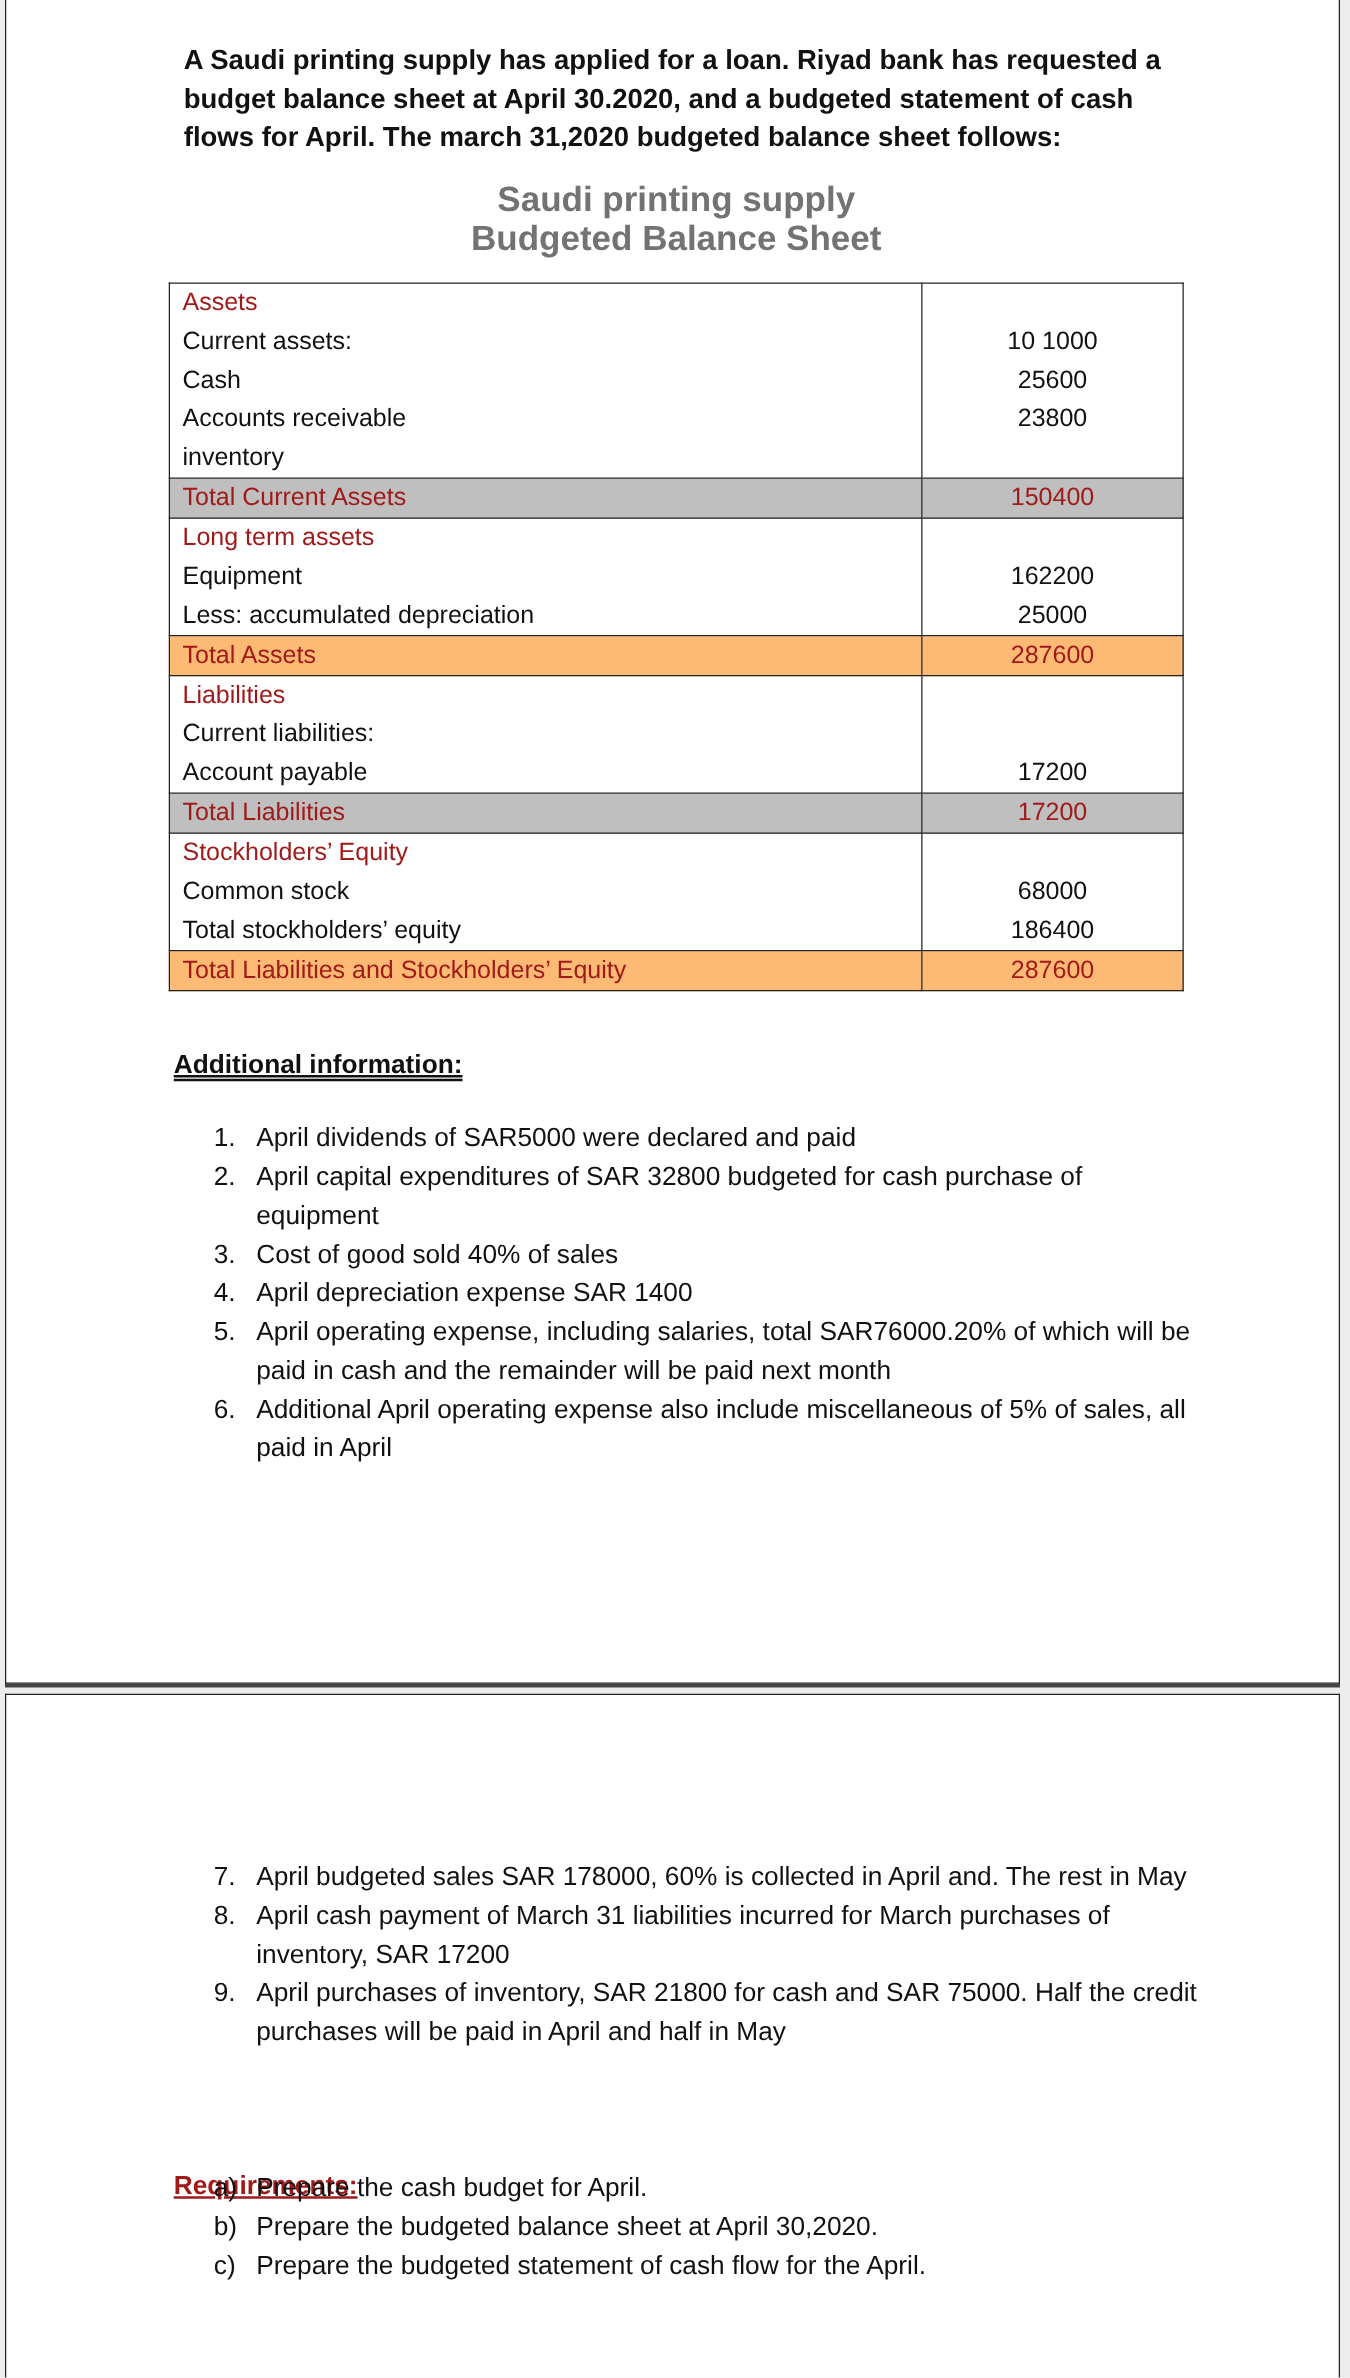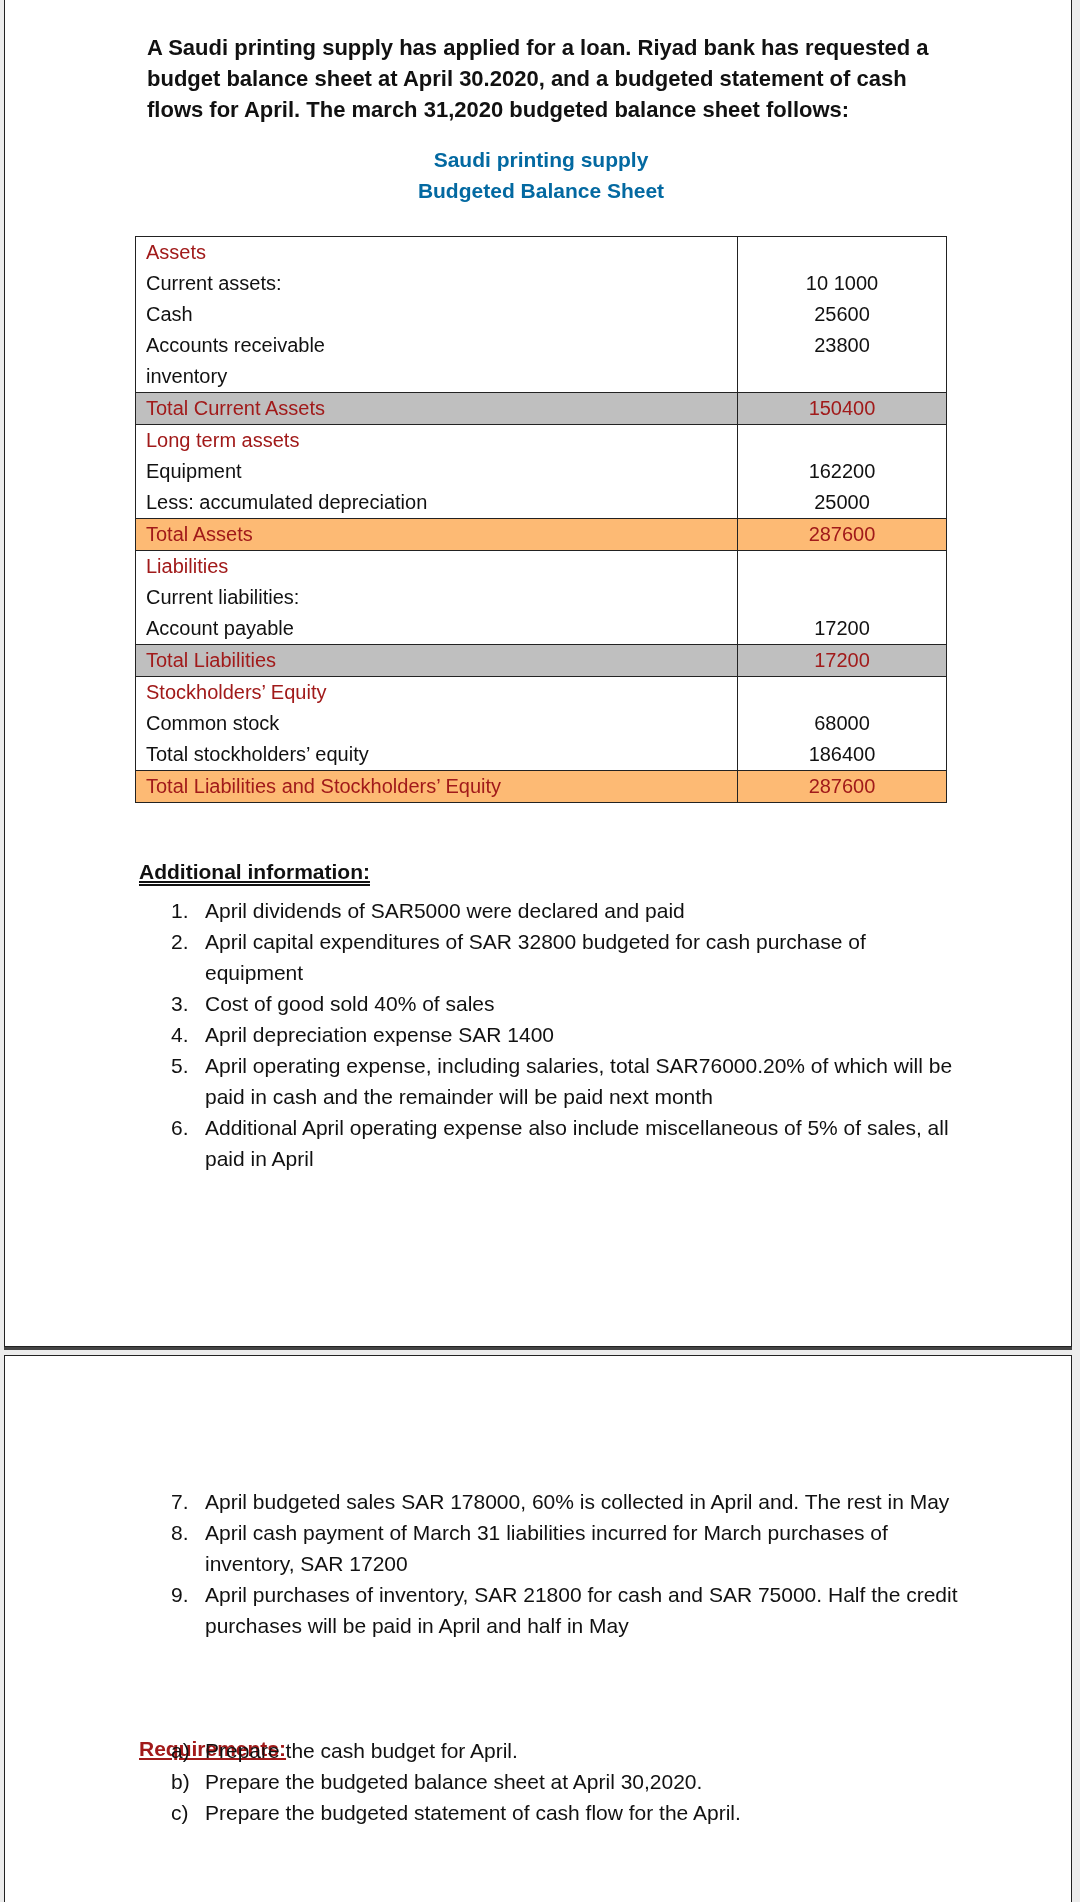--- a/index.html
+++ b/index.html
@@ -43,30 +43,30 @@
       font-weight: bold;
       line-height: 31px;
       margin: 12px;
     }
     .sheet-title {
       position: absolute;
       left: 130px;
       width: 812px;
       top: 144px;
       text-align: center;
-      color: #0369a1;
+      color: #737373;
       font-weight: bold;
-      font-size: 21px;
+      font-size: 28px;
       line-height: 31px;
     }
     .sheet-title div { margin: 0; }
     table.bs {
       position: absolute;
       left: 130px;
-      top: 236px;
+      top: 226px;
       width: 812px;
       border-collapse: collapse;
       font-size: 20px;
     }
     table.bs td {
       border: 1.3px solid #222;
       vertical-align: top;
       padding: 0;
     }
     table.bs td.lbl {
@@ -216,21 +216,21 @@
       <td class="lbl">
             <div class="line red">Total Liabilities and Stockholders’ Equity</div>
           </td>
       <td class="val">
             <div class="line red">287600</div>
           </td>
     </tr>
   </tbody>
     </table>
 
-  <div class="heading-u" style="top: 856px; text-align: right;">Additional information:</div>
+  <div class="heading-u" style="top: 836px; text-align: right;">Additional information:</div>
 
   <ol class="info" style="top: 895px;">
     <li><span class="num">1.</span><span>April dividends of SAR5000 were declared and paid</span></li>
     <li><span class="num">2.</span><span>April capital expenditures of SAR 32800 budgeted for cash purchase of equipment</span></li>
     <li><span class="num">3.</span><span>Cost of good sold 40% of sales</span></li>
     <li><span class="num">4.</span><span>April depreciation expense SAR 1400</span></li>
     <li><span class="num">5.</span><span>April operating expense, including salaries, total SAR76000.20% of which will be paid in cash and the remainder will be paid next month</span></li>
     <li><span class="num">6.</span><span>Additional April operating expense also include miscellaneous of 5% of sales, all paid in April</span></li>
   </ol>
 </div>

